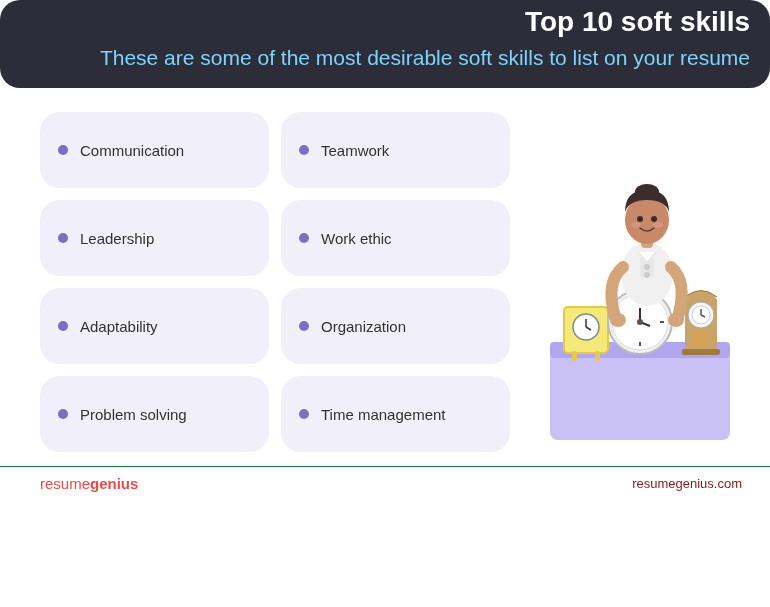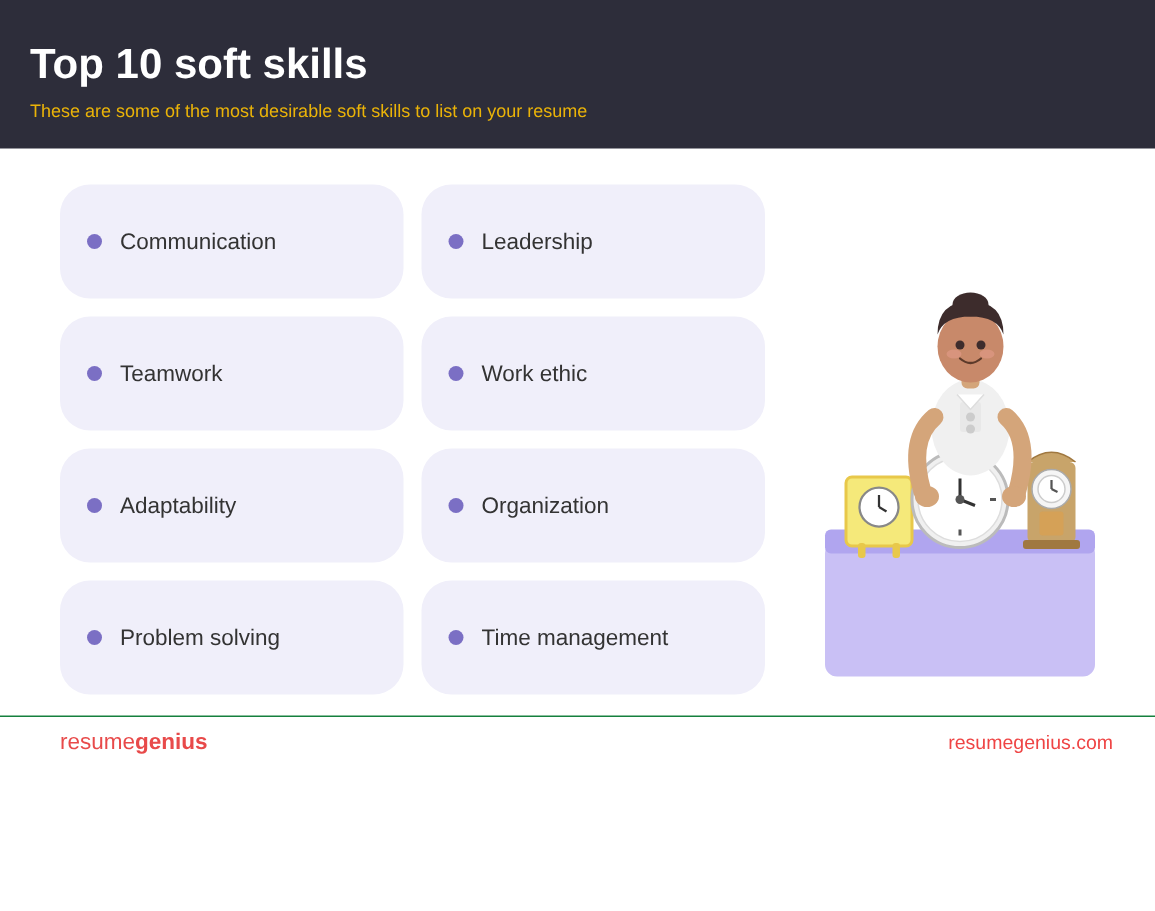--- a/index.html
+++ b/index.html
@@ -8,32 +8,33 @@
       height: 607px;
       font-family: 'Segoe UI', Arial, sans-serif;
       background: #fff;
       overflow: hidden;
     }
 
     
     .header {
       background: #2d2d3a;
       color: #fff;
-      text-align: left;
-      padding: 27px 20px 18px;
+      text-align: right;
+      padding: 6px 20px 18px;
+      border-radius: 20px;
     }
     .header h1 {
       font-size: 28px;
       font-weight: 800;
       margin-bottom: 8px;
     }
     .header p {
-      font-size: 12px;
+      font-size: 21px;
       font-weight: 400;
-      color: #eab308;
+      color: #7dd3fc;
     }
 
     
     .main {
       display: flex;
       flex-direction: row;
       padding: 24px 30px 10px 40px;
       gap: 10px;
     }
 
@@ -99,21 +100,21 @@
       font-size: 15px;
       font-weight: 700;
       color: #e84a4a;
     }
     .footer-brand span {
       color: #e84a4a;
     }
 
     .footer-url {
       font-size: 13px;
-      color: #ef4444;
+      color: #7f1d1d;
     }
 
     .brand-resume {
       color: #e84a4a;
       font-weight: 400;
     }
     .brand-genius {
       color: #e84a4a;
       font-weight: 900;
     }
@@ -129,25 +130,25 @@
 <div class="main">
 
   <div class="skills-grid" id="skills-grid">
 
   <div class="skill-card">
         <div class="skill-dot"></div>
         <span class="skill-label">Communication</span>
       </div>
       <div class="skill-card">
         <div class="skill-dot"></div>
+        <span class="skill-label">Teamwork</span>
+      </div>
+      <div class="skill-card">
+        <div class="skill-dot"></div>
         <span class="skill-label">Leadership</span>
-      </div>
-      <div class="skill-card">
-        <div class="skill-dot"></div>
-        <span class="skill-label">Teamwork</span>
       </div>
       <div class="skill-card">
         <div class="skill-dot"></div>
         <span class="skill-label">Work ethic</span>
       </div>
       <div class="skill-card">
         <div class="skill-dot"></div>
         <span class="skill-label">Adaptability</span>
       </div>
       <div class="skill-card">

